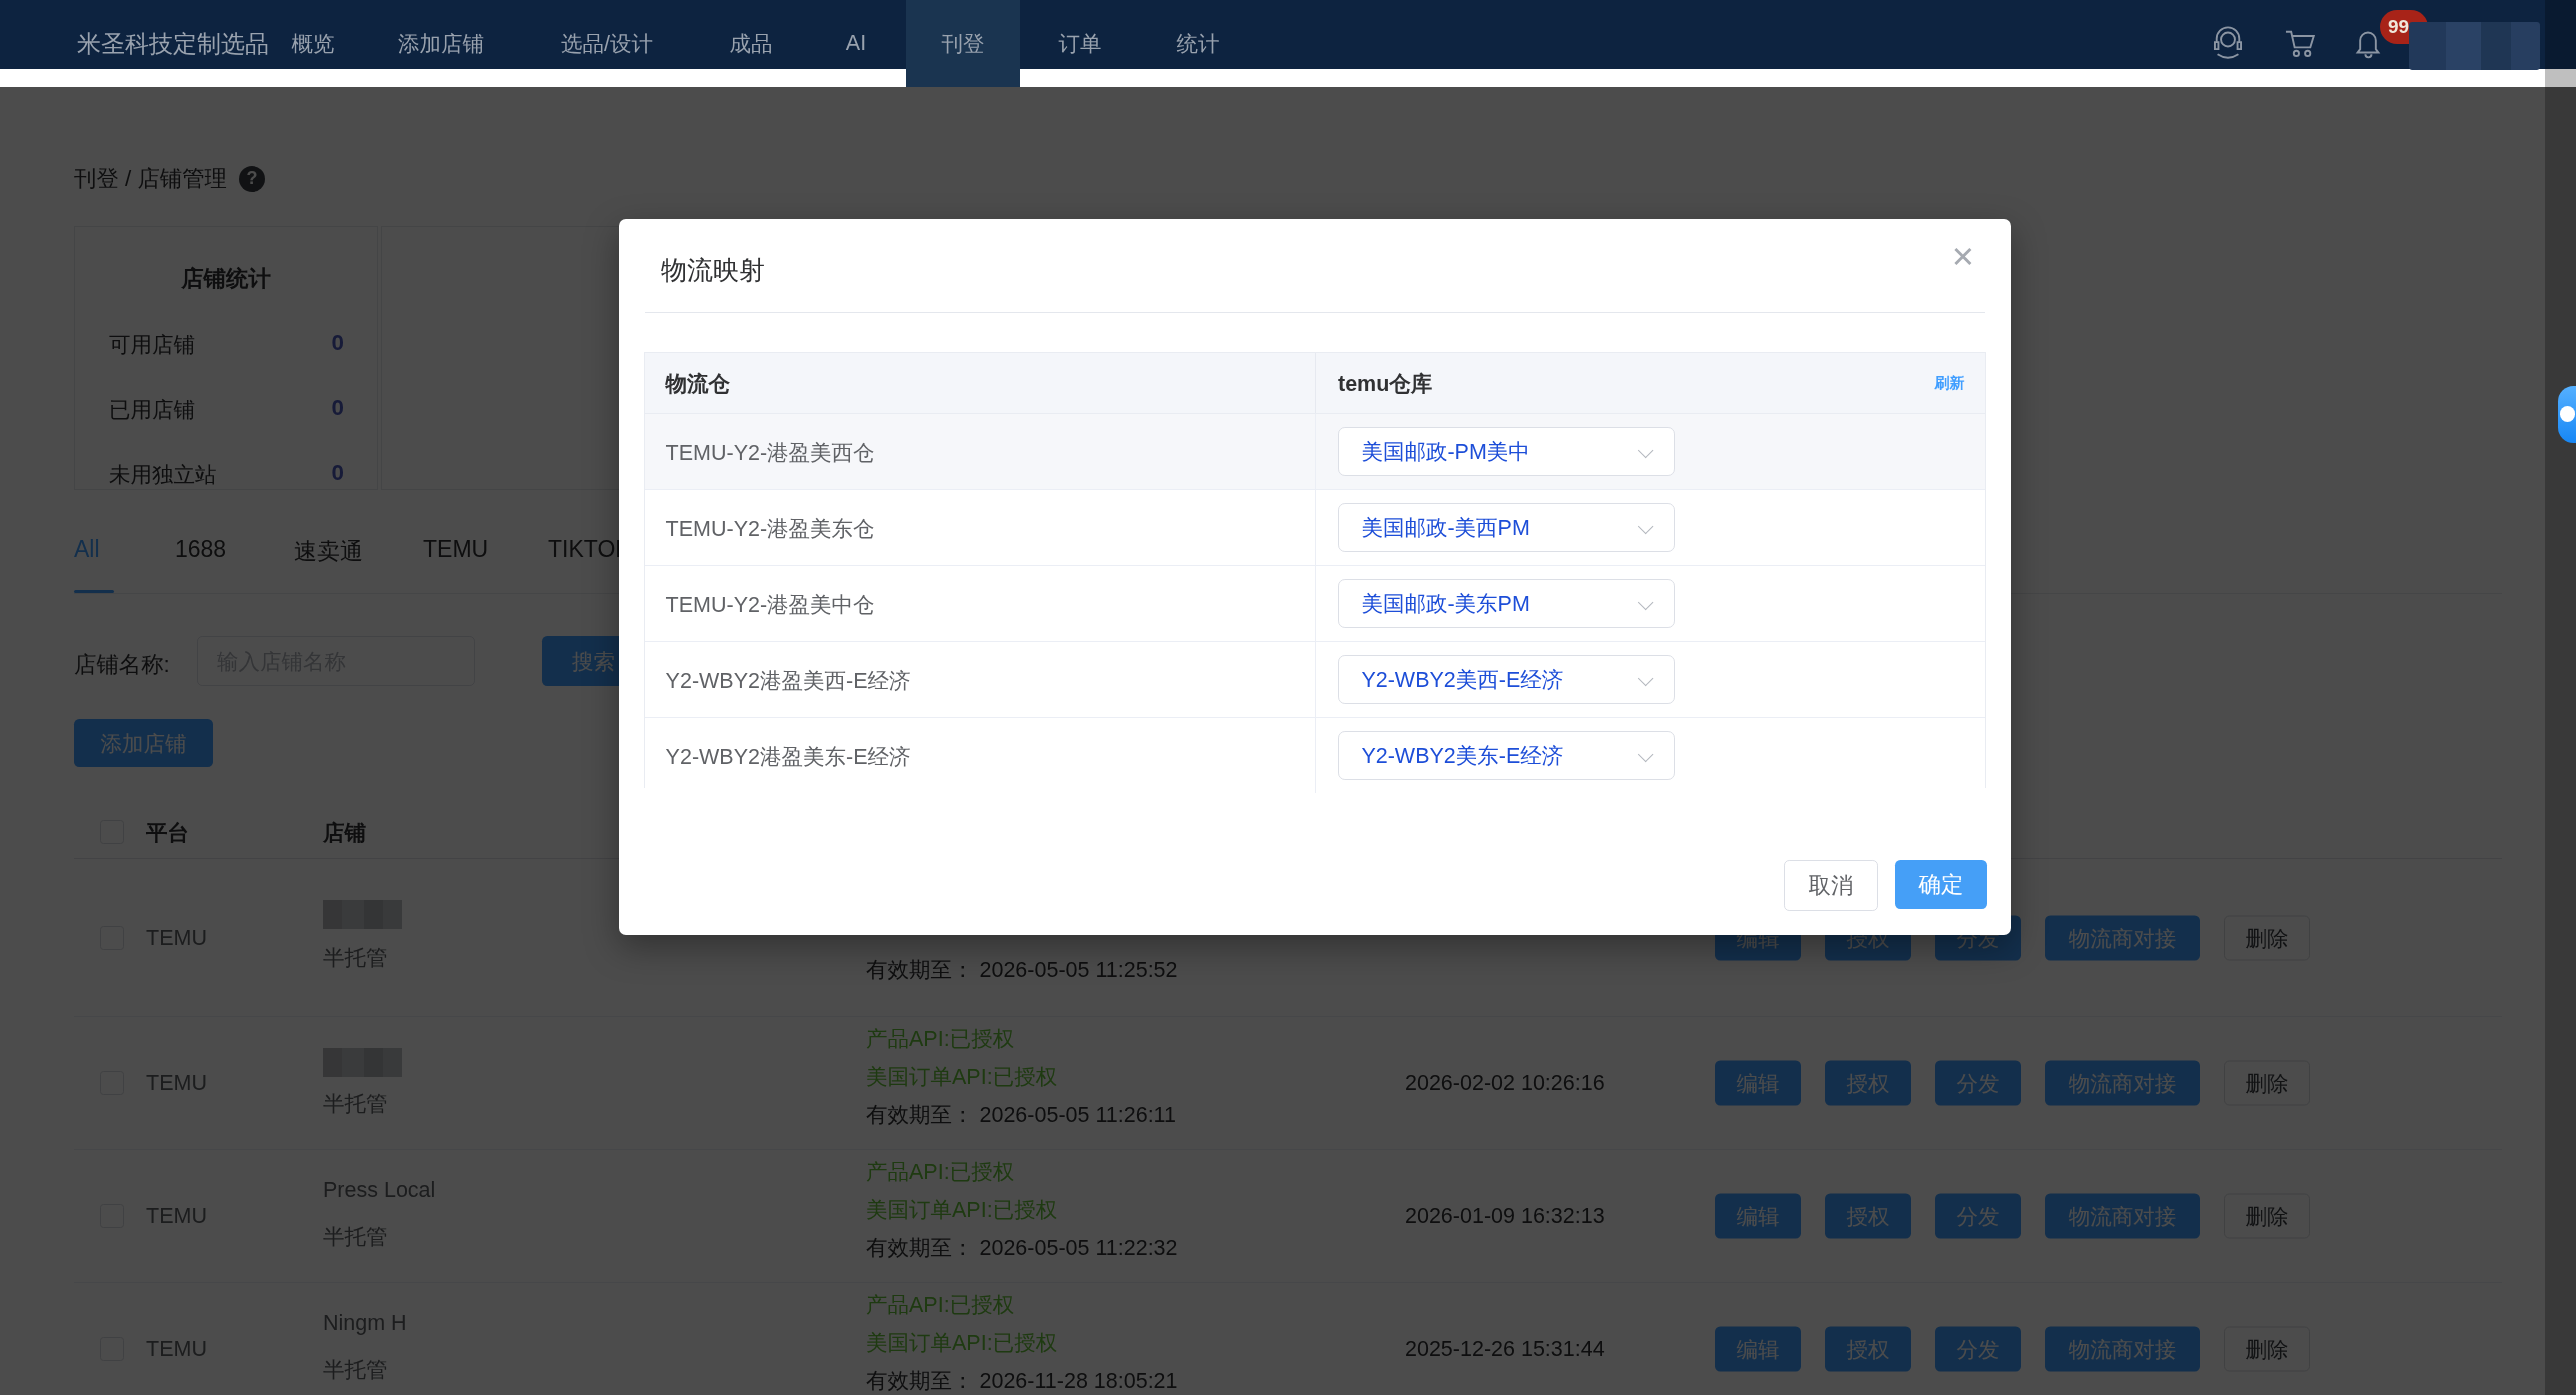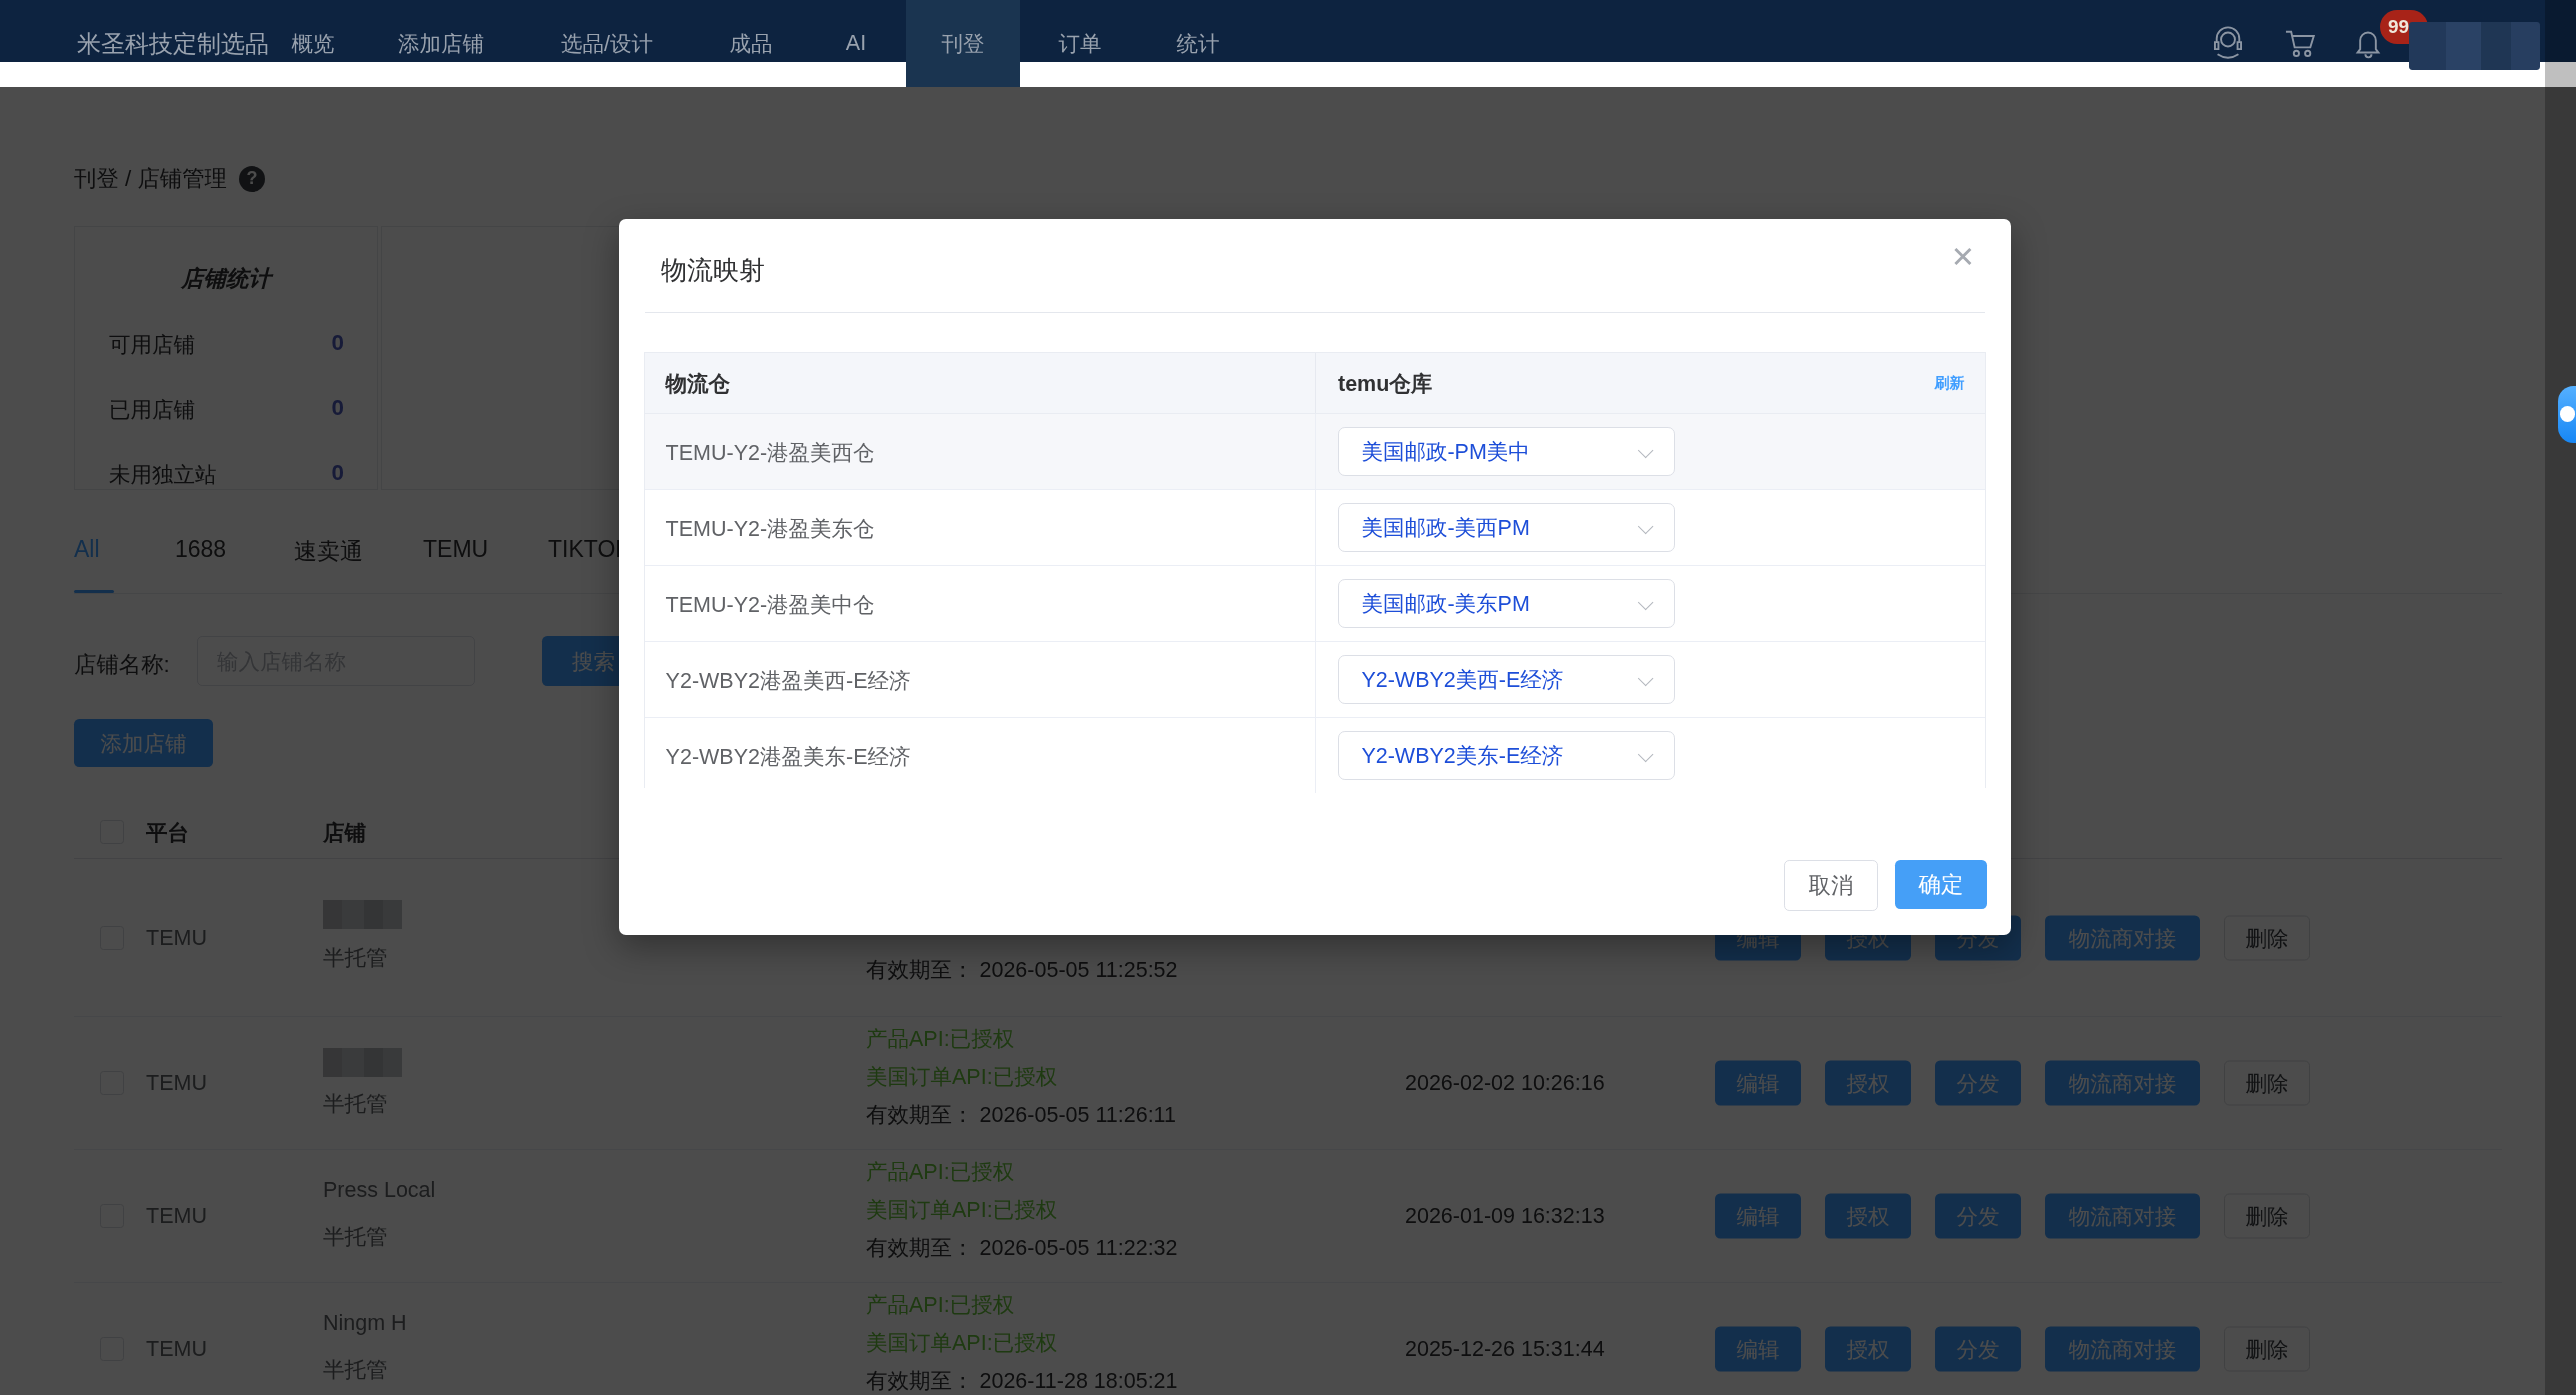--- a/index.html
+++ b/index.html
@@ -1,41 +1,41 @@
 <!DOCTYPE html>
 <html style="font-size:13.8px"><head>
 <meta charset="utf-8">
 <style>
   html,body{margin:0;padding:0;}
   body{width:2576px;height:1396px;overflow:hidden;background:#ffffff;
        font-family:"Liberation Sans","DejaVu Sans",sans-serif;position:relative;}
 
   
-  #nav{position:absolute;left:0;top:0;width:2576px;height:62px;background:#0d2340;z-index:5;}
+  #nav{position:absolute;left:0;top:0;width:2576px;height:69px;background:#0d2340;z-index:5;}
   .nav-item{position:absolute;top:0;height:87px;display:flex;align-items:center;justify-content:center;
             color:#99a2ae;font-size:21.5px;transform:translateX(-50%);white-space:nowrap;cursor:pointer;}
   .nav-active-bg{position:absolute;left:906px;top:0;width:114px;height:87px;background:#1a3450;}
   #brand{position:absolute;left:77px;top:0;height:87px;display:flex;align-items:center;
          color:#9aa3af;font-size:24px;font-weight:500;white-space:nowrap;}
   .nav-ico{position:absolute;top:23px;width:40px;height:40px;transform:translateX(-50%);}
   .nav-ico svg{width:40px;height:40px;stroke:#8b95a3;fill:none;stroke-width:2.2;}
   #badge{position:absolute;left:2380px;top:10.3px;min-width:48px;height:34px;border-radius:17px;
          background:#a82318;color:#efe7db;font-size:19px;font-weight:bold;display:flex;
          align-items:center;justify-content:center;padding:0 6.9px;box-sizing:border-box;}
   #user-redacted{position:absolute;left:2409px;top:21.5px;width:131px;height:48px;border-radius:3.4px;
     background:linear-gradient(90deg,#22395a 0 28%,#2a4265 28% 55%,#1f3654 55% 78%,#273e60 78%);}
 
   
   #page{position:absolute;left:0;top:87px;width:2576px;height:1338px;background:#ffffff;}
   #breadcrumb{position:absolute;left:74px;top:76px;font-size:22.4px;color:#303133;display:flex;align-items:center;gap:12px;}
   .help-ico{width:26px;height:26px;border-radius:50%;background:#3a3f45;color:#ffffff;font-size:18px;font-weight:bold;
             display:flex;align-items:center;justify-content:center;}
   .card{position:absolute;border:0.9px solid #e3e6ea;background:#ffffff;box-sizing:border-box;}
   #stats-card{left:74px;top:139px;width:304px;height:264px;}
-  #stats-title{text-align:center;font-size:22.4px;font-weight:bold;color:#303133;margin-top:36px;font-style:italic;}
+  #stats-title{text-align:center;font-size:22.4px;font-weight:bold;color:#303133;margin-top:36px;}
   .stat-row{display:flex;justify-content:space-between;padding:0 33px 0 34px;margin-top:36px;font-size:21.5px;color:#303133;}
   .stat-val{font-weight:bold;color:#4d5bbd;font-size:22.4px;}
   #empty-card{left:381px;top:139px;width:475px;height:264px;}
 
   
   .tab{position:absolute;top:449px;font-size:23px;color:#303133;cursor:pointer;white-space:nowrap;}
   .tab.active{color:#409eff;}
   #tab-line{position:absolute;left:74px;top:503px;width:40px;height:3.4px;background:#409eff;border-radius:1.7px;}
   #tabs-border{position:absolute;left:74px;top:506px;width:2428px;height:0.9px;background:#e8eaee;}
 

